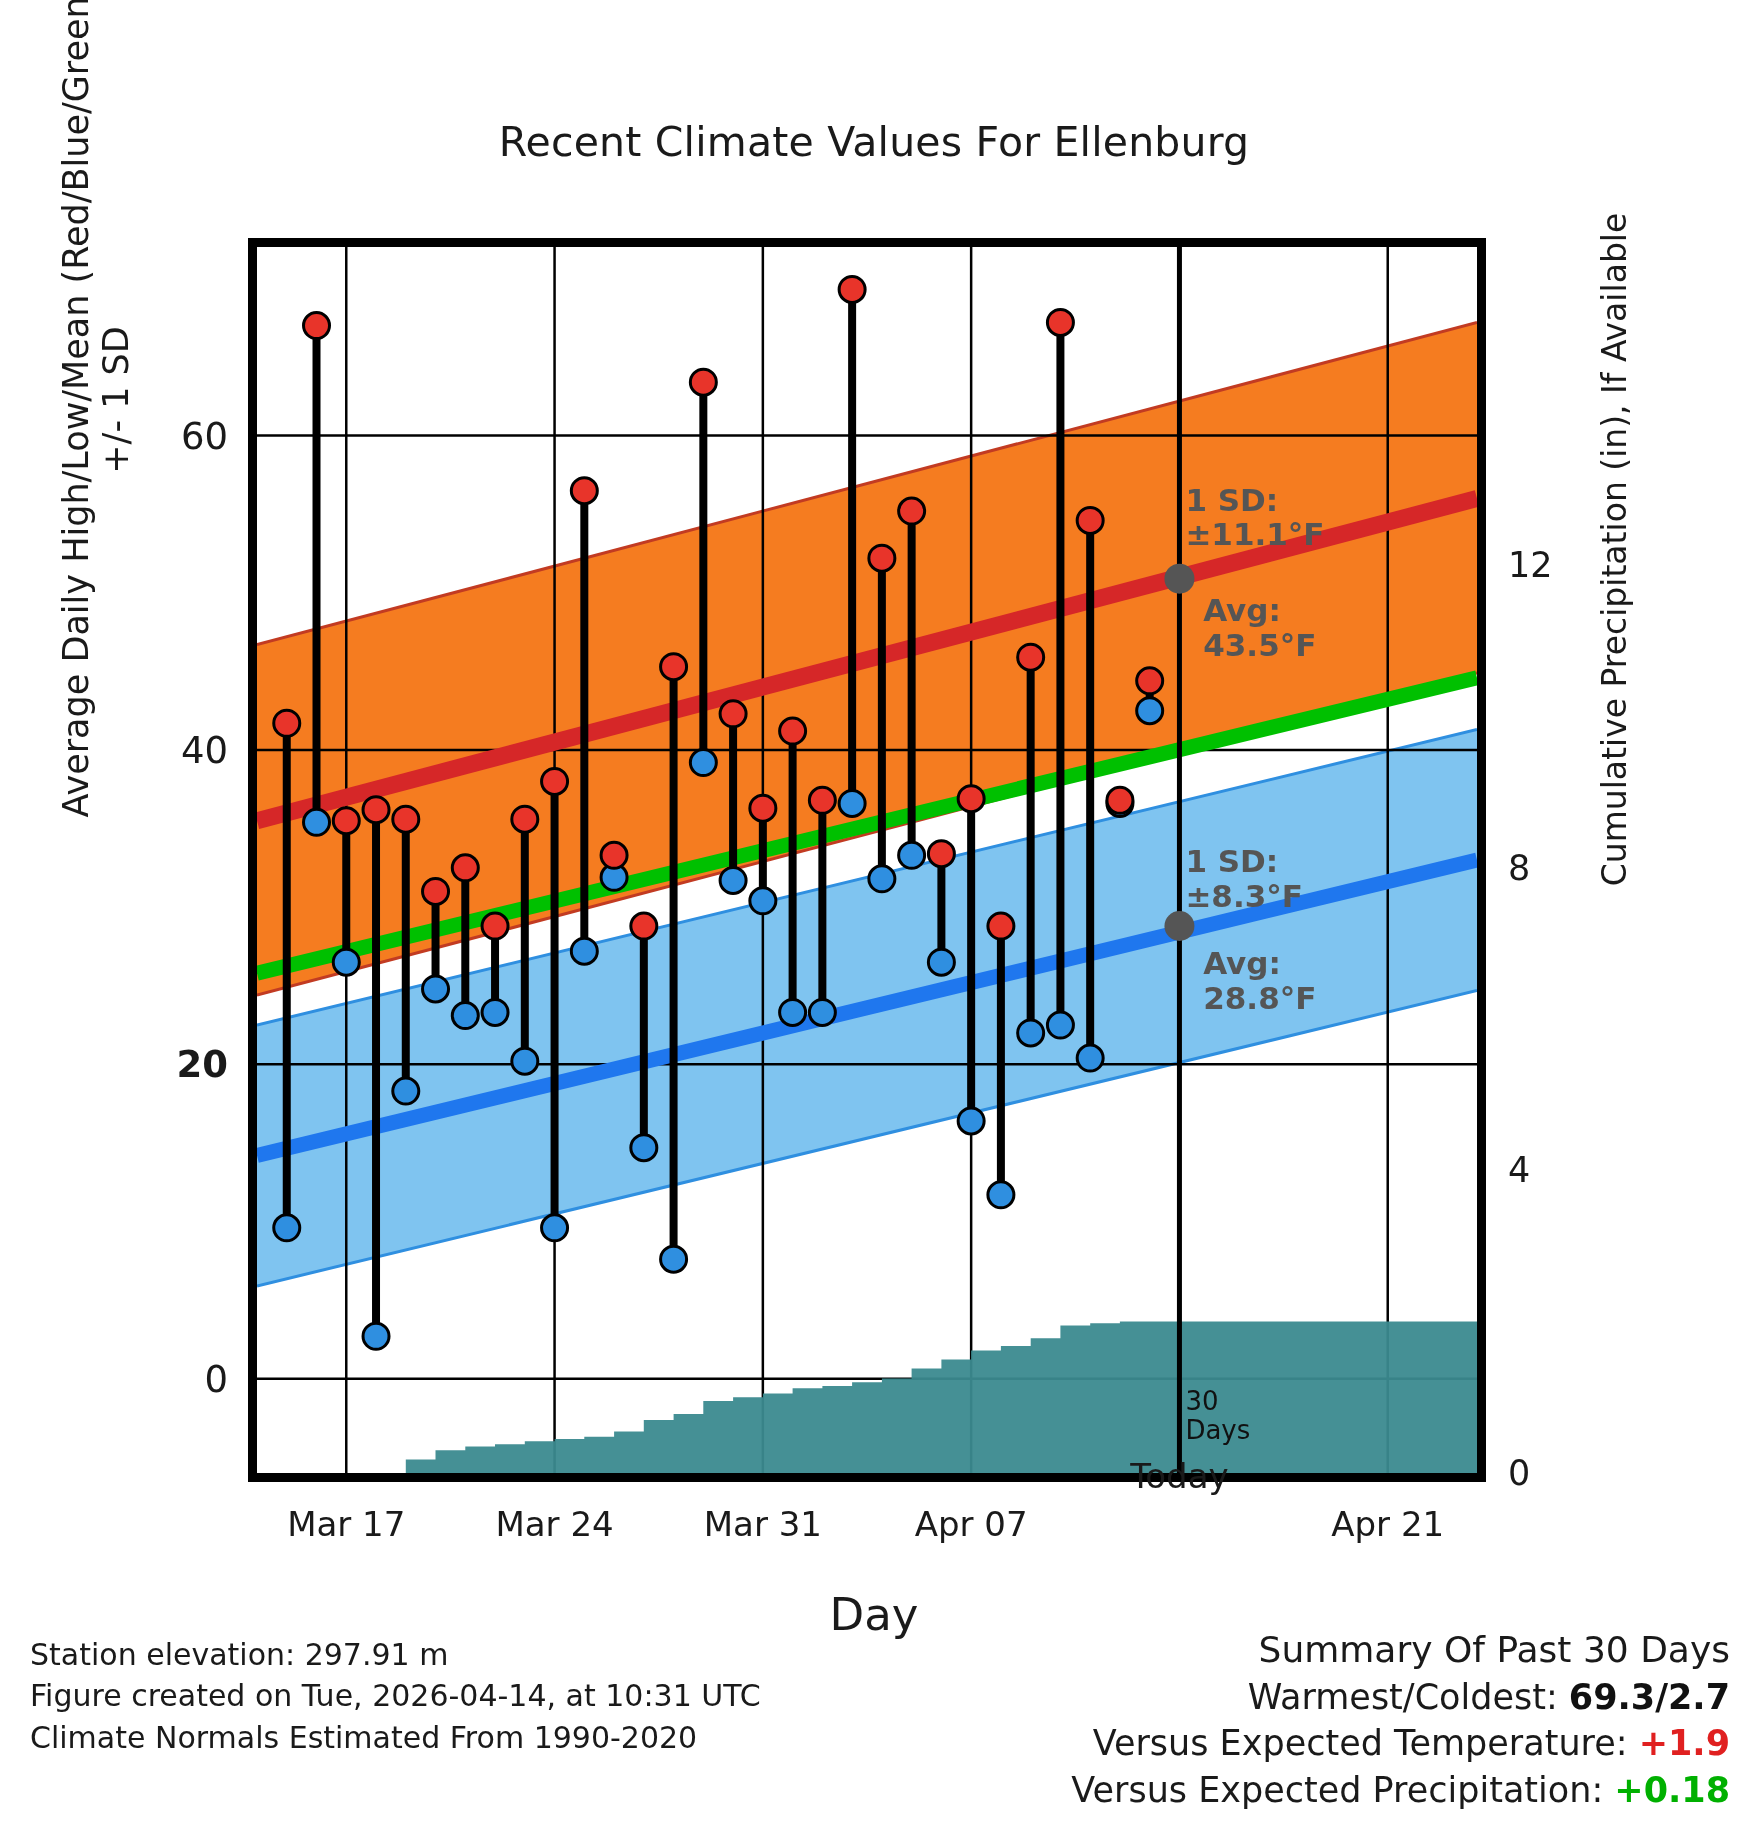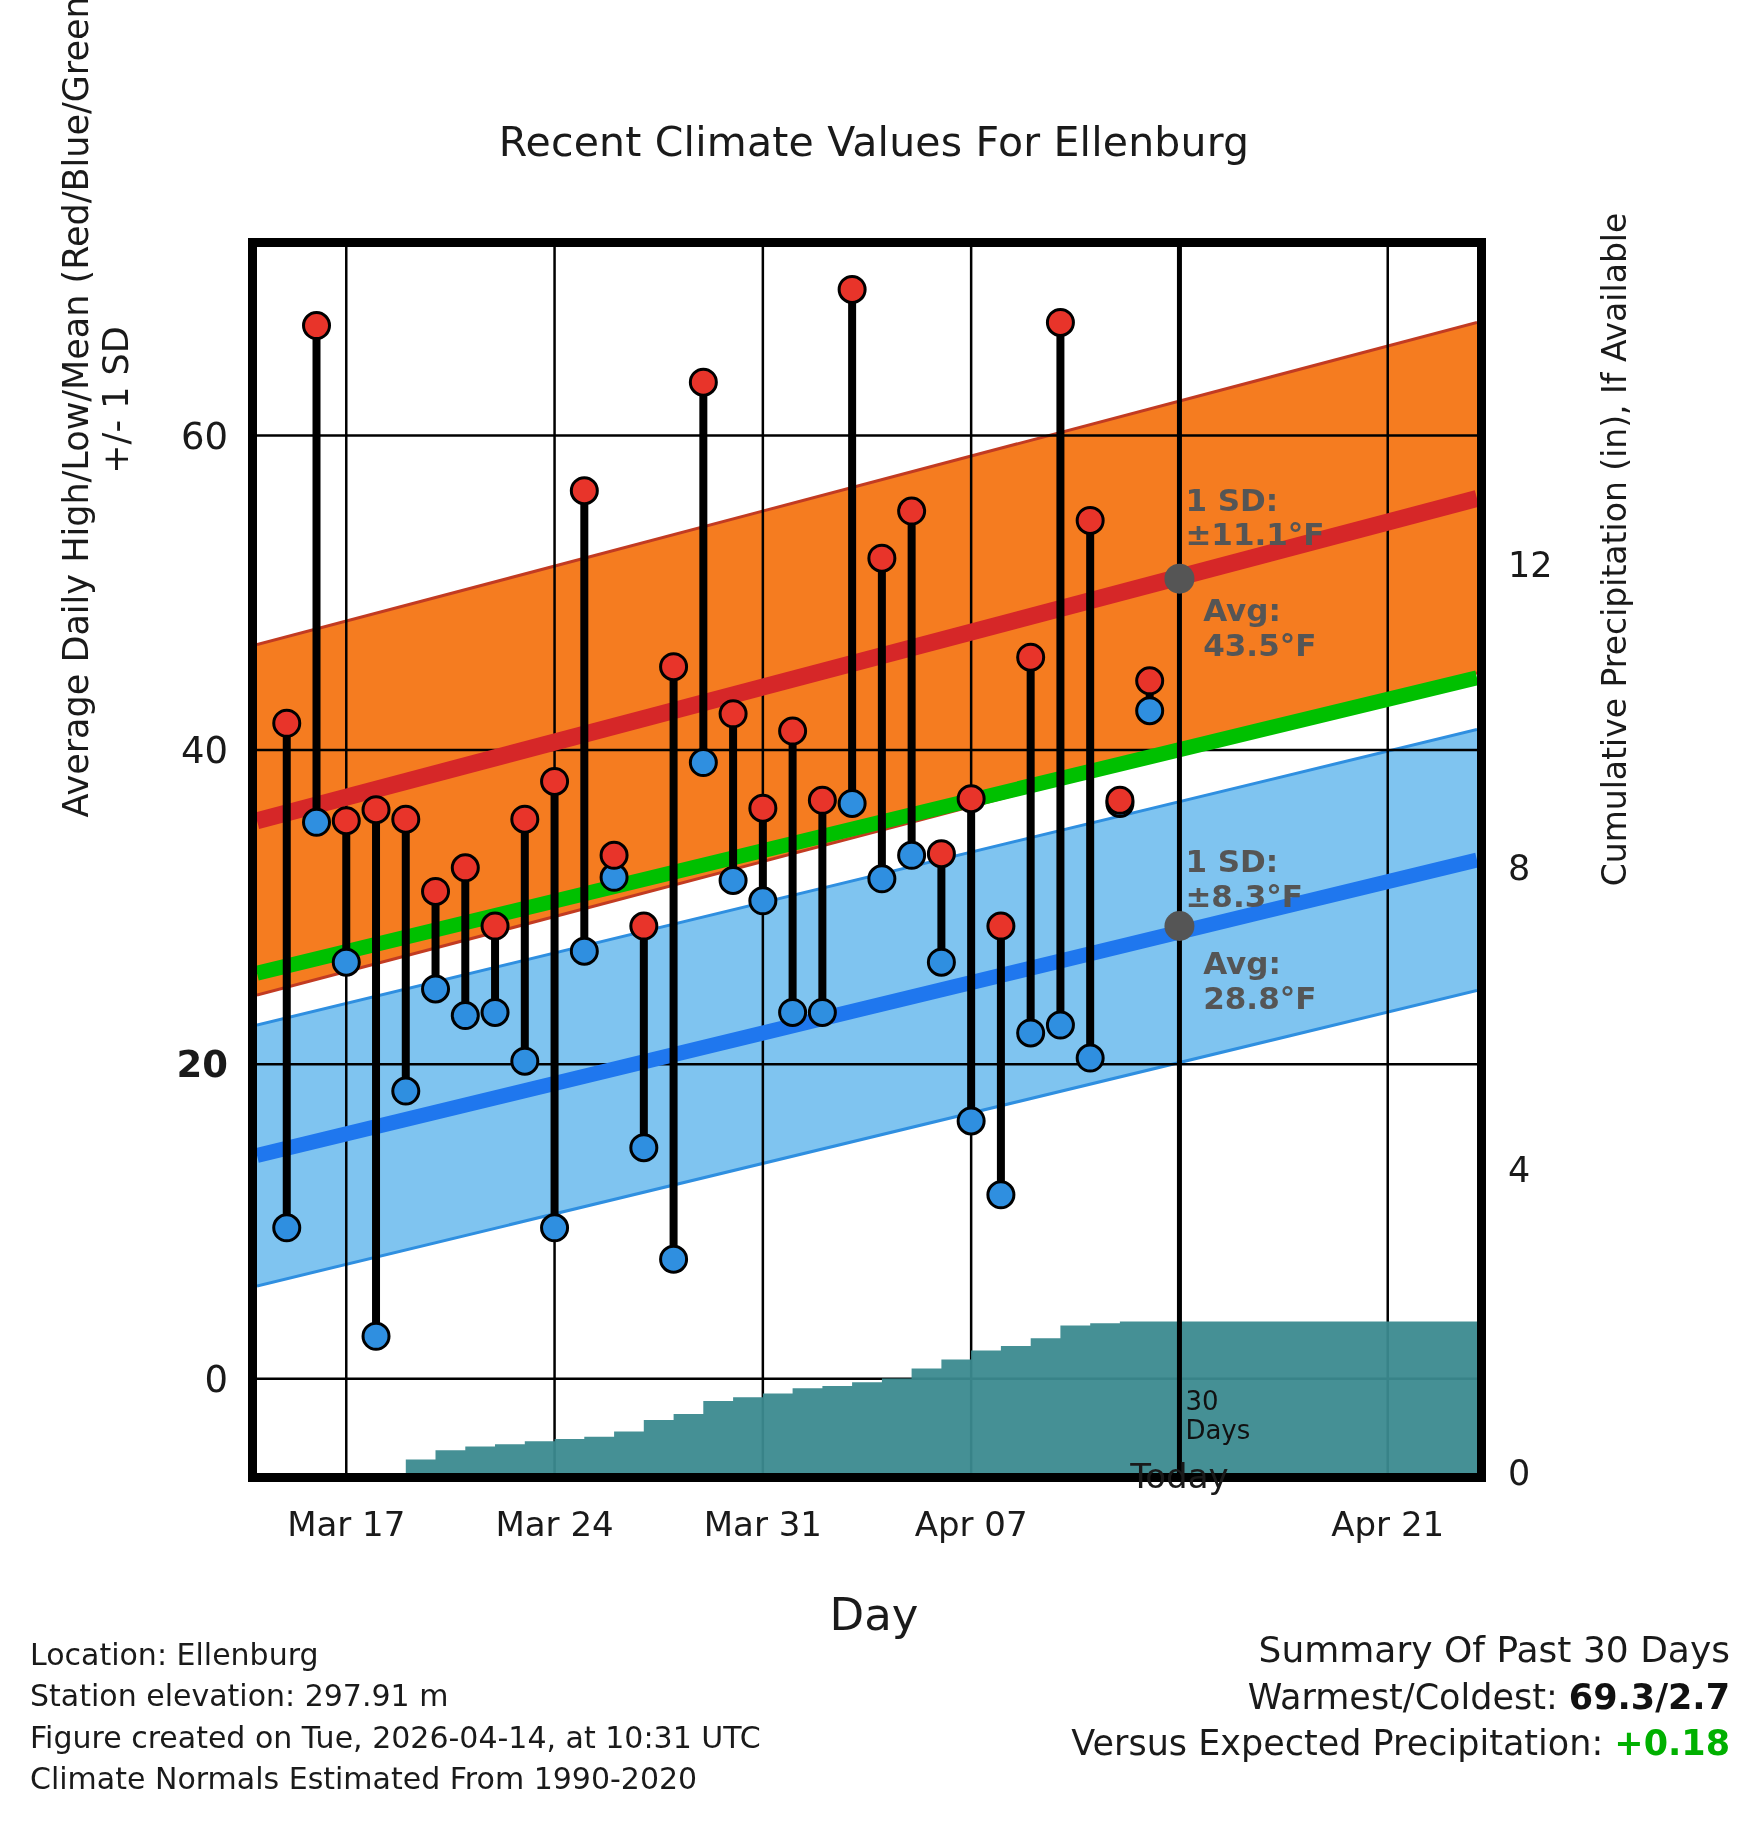--- a/index.html
+++ b/index.html
@@ -303,31 +303,34 @@
         <div>Avg:</div>
         <div>28.8°F</div>
       </div>
       <div class="annot-days" style="left: 1185.39px; top: 1386.55px;">
         <div>30</div>
         <div>Days</div>
       </div>
     </div>
 
   <div class="footer-left">
-    <div>Location: Ellenburg</div>
     <div>Station elevation: 297.91 m</div>
     <div>Figure created on Tue, 2026-04-14, at 10:31 UTC</div>
     <div>Climate Normals Estimated From 1990-2020</div>
   </div>
 
   <div class="footer-right">
     <div class="row summary-head">Summary Of Past 30 Days</div>
     <div class="row">
       <span>Warmest/Coldest:</span>
       <span class="val-bold">69.3/2.7</span>
     </div>
     <div class="row">
+      <span>Versus Expected Temperature:</span>
+      <span class="val-red">+1.9</span>
+    </div>
+    <div class="row">
       <span>Versus Expected Precipitation:</span>
       <span class="val-green">+0.18</span>
     </div>
   </div>
 
 </div>
 
 </body></html>

